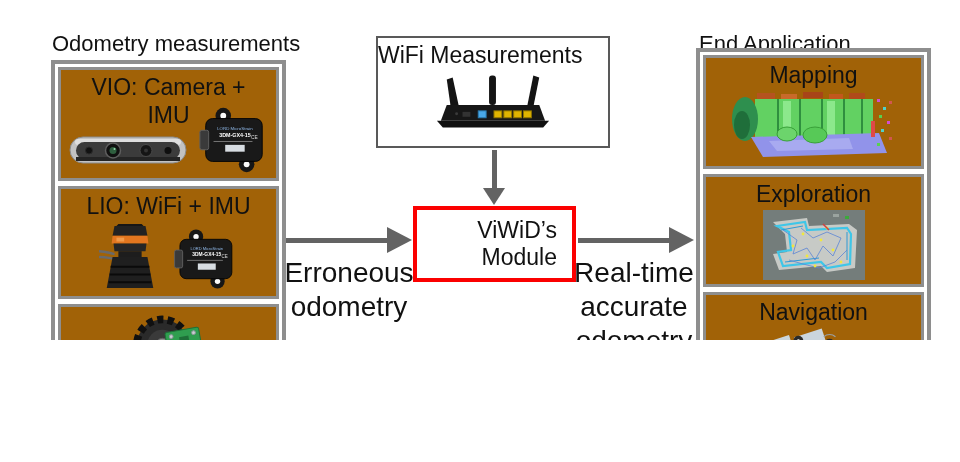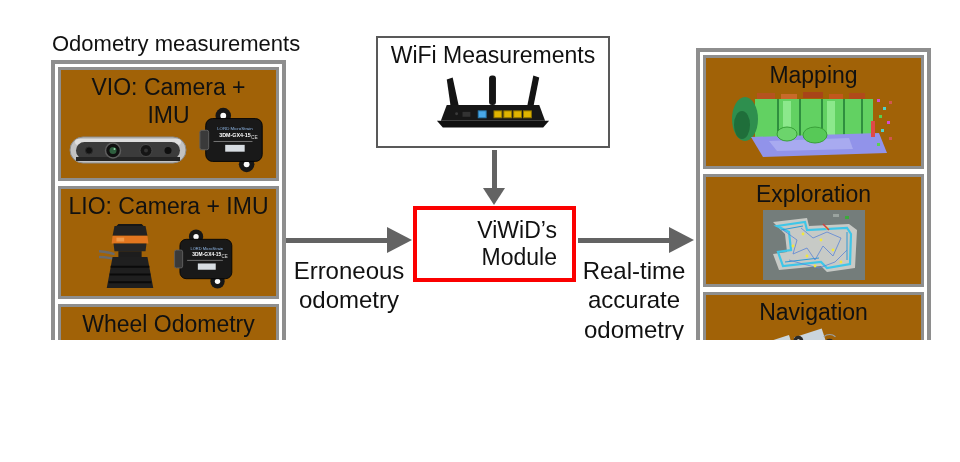--- a/index.html
+++ b/index.html
@@ -6,25 +6,25 @@
   .canvas{position:relative;width:960px;height:340px;background:#ffffff;overflow:hidden;
           font-family:"Liberation Sans",sans-serif;color:#111;margin-left:12px;}
   .abs{position:absolute;}
   .panel-title{font-size:22px;white-space:nowrap;}
   .outer-box{border:4px solid #8e8e8e;background:#fff;box-sizing:border-box;
              display:flex;flex-direction:column;gap:5px;padding:3px;}
   .inner-box{border:3px solid #8e8e8e;background:#a16207;flex:1 1 0;position:relative;
              box-sizing:border-box;text-align:center;overflow:hidden;}
   .box-label{font-size:23px;line-height:1.2;margin:4px auto 0 auto;}
   .vio-width{max-width:170px;}
-  .wifi-box{border:2px solid #595959;background:#fff;box-sizing:border-box;text-align:center;}
+  .wifi-box{border:2px solid #595959;background:#fff;box-sizing:border-box;text-align:left;}
   .module-box{border:4px solid #fb0000;background:#fff;box-sizing:border-box;
               display:flex;align-items:center;justify-content:center;text-align:right;}
   .module-label{font-size:23px;line-height:1.18;max-width:125px;}
-  .flow-label{font-size:24px;line-height:1.22;text-align:center;}
+  .flow-label{font-size:28px;line-height:1.22;text-align:center;}
   .shaft-h{height:5px;background:#636363;}
   .shaft-v{width:5px;background:#636363;}
   .head-right{width:0;height:0;border-top:13px solid transparent;border-bottom:13px solid transparent;
               border-left:25px solid #636363;}
   .head-down{width:0;height:0;border-left:11px solid transparent;border-right:11px solid transparent;
              border-top:17px solid #636363;}
   .img-row{display:flex;justify-content:center;align-items:flex-end;gap:10px;margin-top:2px;}
   svg{display:block;}
 </style>
 </head>
@@ -60,21 +60,21 @@
         <rect x="4" y="26" width="9" height="20" rx="2" fill="#3a3a3a" stroke="#606060"></rect>
         <text x="40" y="26" text-anchor="middle" font-size="4.5" fill="#8fb8e8">LORD MicroStrain</text>
         <text x="40" y="33" text-anchor="middle" font-size="5.5" font-weight="bold" fill="#ffffff">3DM-GX4-15</text>
         <rect x="18" y="37" width="40" height="1" fill="#777"></rect>
         <rect x="30" y="41" width="20" height="7" fill="#d8dde2"></rect>
         <text x="60" y="35" text-anchor="middle" font-size="5" fill="#dddddd">CE</text>
       </svg>
     </div>
 
     <div class="inner-box">
-      <div class="box-label">LIO: Camera + IMU</div>
+      <div class="box-label">LIO: WiFi + IMU</div>
       <div class="img-row">
         <svg width="62" height="70" viewBox="0 0 64 72">
           <path d="M0,30 C8,30 10,32 16,33" stroke="#6a6a6a" stroke-width="2.5" fill="none"></path>
           <path d="M0,36 C8,36 10,37 16,38" stroke="#6a6a6a" stroke-width="2.5" fill="none"></path>
           <polygon points="20,2 44,2 48,6 16,6" fill="#161616"></polygon>
           <polygon points="16,4 48,4 50,14 14,14" fill="#222222"></polygon>
           <polygon points="14,14 50,14 51,22 13,22" fill="#e2761f"></polygon>
           <rect x="18" y="16" width="8" height="4" fill="#f09a4a"></rect>
           <polygon points="15,22 49,22 48,30 16,30" fill="#262626"></polygon>
           <rect x="20" y="30" width="24" height="6" fill="#1d1d1d"></rect>
@@ -93,21 +93,20 @@
           <text x="40" y="26" text-anchor="middle" font-size="4.5" fill="#8fb8e8">LORD MicroStrain</text>
           <text x="40" y="33" text-anchor="middle" font-size="5.5" font-weight="bold" fill="#ffffff">3DM-GX4-15</text>
           <rect x="18" y="37" width="40" height="1" fill="#777"></rect>
           <rect x="30" y="41" width="20" height="7" fill="#d8dde2"></rect>
           <text x="60" y="35" text-anchor="middle" font-size="5" fill="#dddddd">CE</text>
         </svg>
       </div>
     </div>
 
     <div class="inner-box">
-      <div class="box-label">Wheel Odometry</div>
       <div class="img-row">
         <svg width="84" height="70" viewBox="0 0 86 74">
           <ellipse cx="67" cy="52" rx="9" ry="13" fill="#1c1c1c"></ellipse>
           <circle cx="36" cy="38" r="27" fill="#2a2a2a"></circle>
           <circle cx="36" cy="38" r="27" fill="none" stroke="#101010" stroke-width="8" stroke-dasharray="6.5 4.5"></circle>
           <circle cx="36" cy="38" r="16" fill="#3a3a3a"></circle>
           <circle cx="36" cy="38" r="7" fill="#8f8f8f" stroke="#5e5e5e"></circle>
           <rect x="48" y="40" width="22" height="16" rx="3" fill="#d8d8d8" stroke="#aaaaaa"></rect>
           <g transform="rotate(-10 58 32)">
             <rect x="40" y="22" width="36" height="20" rx="2" fill="#2f9e4f" stroke="#1e7038"></rect>
@@ -149,20 +148,21 @@
   <div class="abs shaft-h" style="left:566px;top:238px;width:92px;"></div>
   <div class="abs head-right" style="left:657px;top:227px;"></div>
 
   <div class="abs module-box" style="left:401px;top:206px;width:163px;height:76px;">
     <div class="module-label">ViWiD’s Module</div>
   </div>
 
   <div class="abs flow-label" style="left:272px;top:256px;width:130px;">Erroneous odometry</div>
   <div class="abs flow-label" style="left:560px;top:256px;width:124px;">Real-time accurate odometry</div>
 
+  <div class="abs panel-title" style="left:687px;top:31px;">End Application</div>
 
   <div class="abs outer-box" style="left:684px;top:48px;width:235px;height:365px;">
 
     <div class="inner-box">
       <div class="box-label">Mapping</div>
       <svg style="margin:1px auto 0 auto;" width="170" height="70" viewBox="0 0 170 70">
         <rect x="28" y="2" width="18" height="6" fill="#b5531f"></rect>
         <rect x="52" y="3" width="16" height="5" fill="#c86a2a"></rect>
         <rect x="74" y="1" width="20" height="6" fill="#a84418"></rect>
         <rect x="100" y="3" width="14" height="5" fill="#c2581d"></rect>

